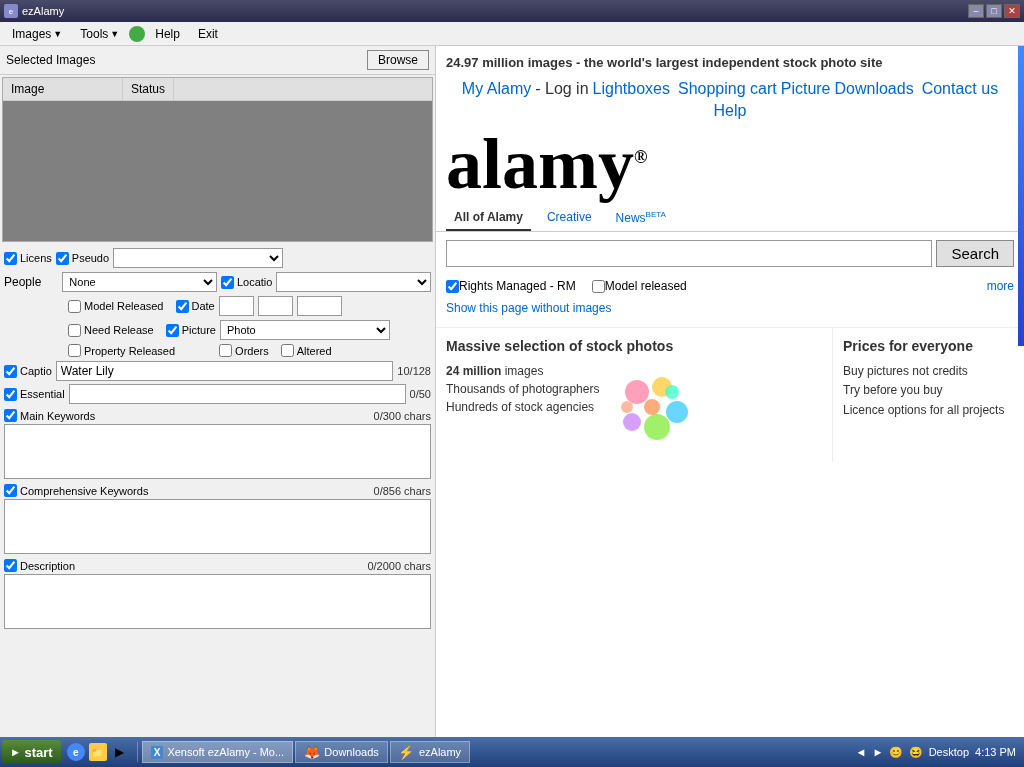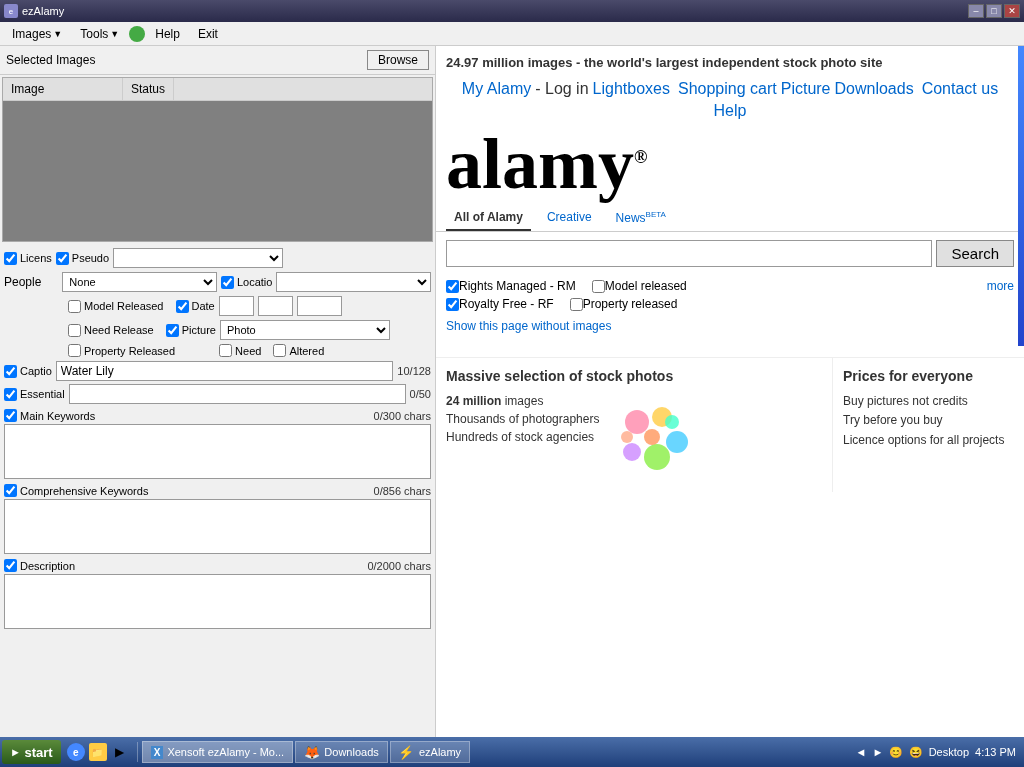--- a/index.html
+++ b/index.html
@@ -213,21 +213,21 @@
       padding: 4px 10px 8px;
       color: #0066cc;
       font-size: 12px;
       cursor: pointer;
     }
 
     
     .promo-section {
       display: flex;
       border-top: 1px solid #eee;
-      margin-top: 16px;
+      margin-top: 4px;
     }
     .promo-left {
       flex: 1;
       padding: 10px;
       background: white;
     }
     .promo-right {
       width: 192px;
       padding: 10px;
       background: white;
@@ -420,21 +420,21 @@
           </div>
 
           <div class="form-row">
             <span style="width:60px;"></span>
             <label class="checkbox-label">
               <input type="checkbox" class="cb" style="">
               <span>Property Released</span>
             </label>
             <label class="checkbox-label" style="margin-left: 40px;">
               <input type="checkbox" class="cb" style="">
-              <span>Need</span>
+              <span>Orders</span>
             </label>
             <label class="checkbox-label" style="margin-left:8px;">
               <input type="checkbox" class="cb" style="">
               <span>Altered</span>
             </label>
           </div>
 
           <div>
             <div class="caption-row">
               <label class="checkbox-label">
@@ -530,30 +530,20 @@
           <div class="filter-item">
             <input type="checkbox" checked="" style="">
             <span>Rights Managed - RM</span>
           </div>
           <div class="filter-item">
             <input type="checkbox" style="">
             <span>Model released</span>
           </div>
           <span class="more-link">more</span>
         </div>
-        <div class="filter-row" style="margin-top:-4px;">
-          <div class="filter-item">
-            <input type="checkbox" checked="" style="">
-            <span>Royalty Free - RF</span>
-          </div>
-          <div class="filter-item">
-            <input type="checkbox" style="">
-            <span>Property released</span>
-          </div>
-        </div>
 
         <div class="show-page-link">Show this page without images</div>
 
         <div class="promo-section">
           <div class="promo-left">
             <div class="promo-title">Massive selection of stock photos</div>
             <div class="promo-content">
               <div class="promo-text">
                 <div><strong>24 million</strong> images</div>
                 <div>Thousands of photographers</div>

